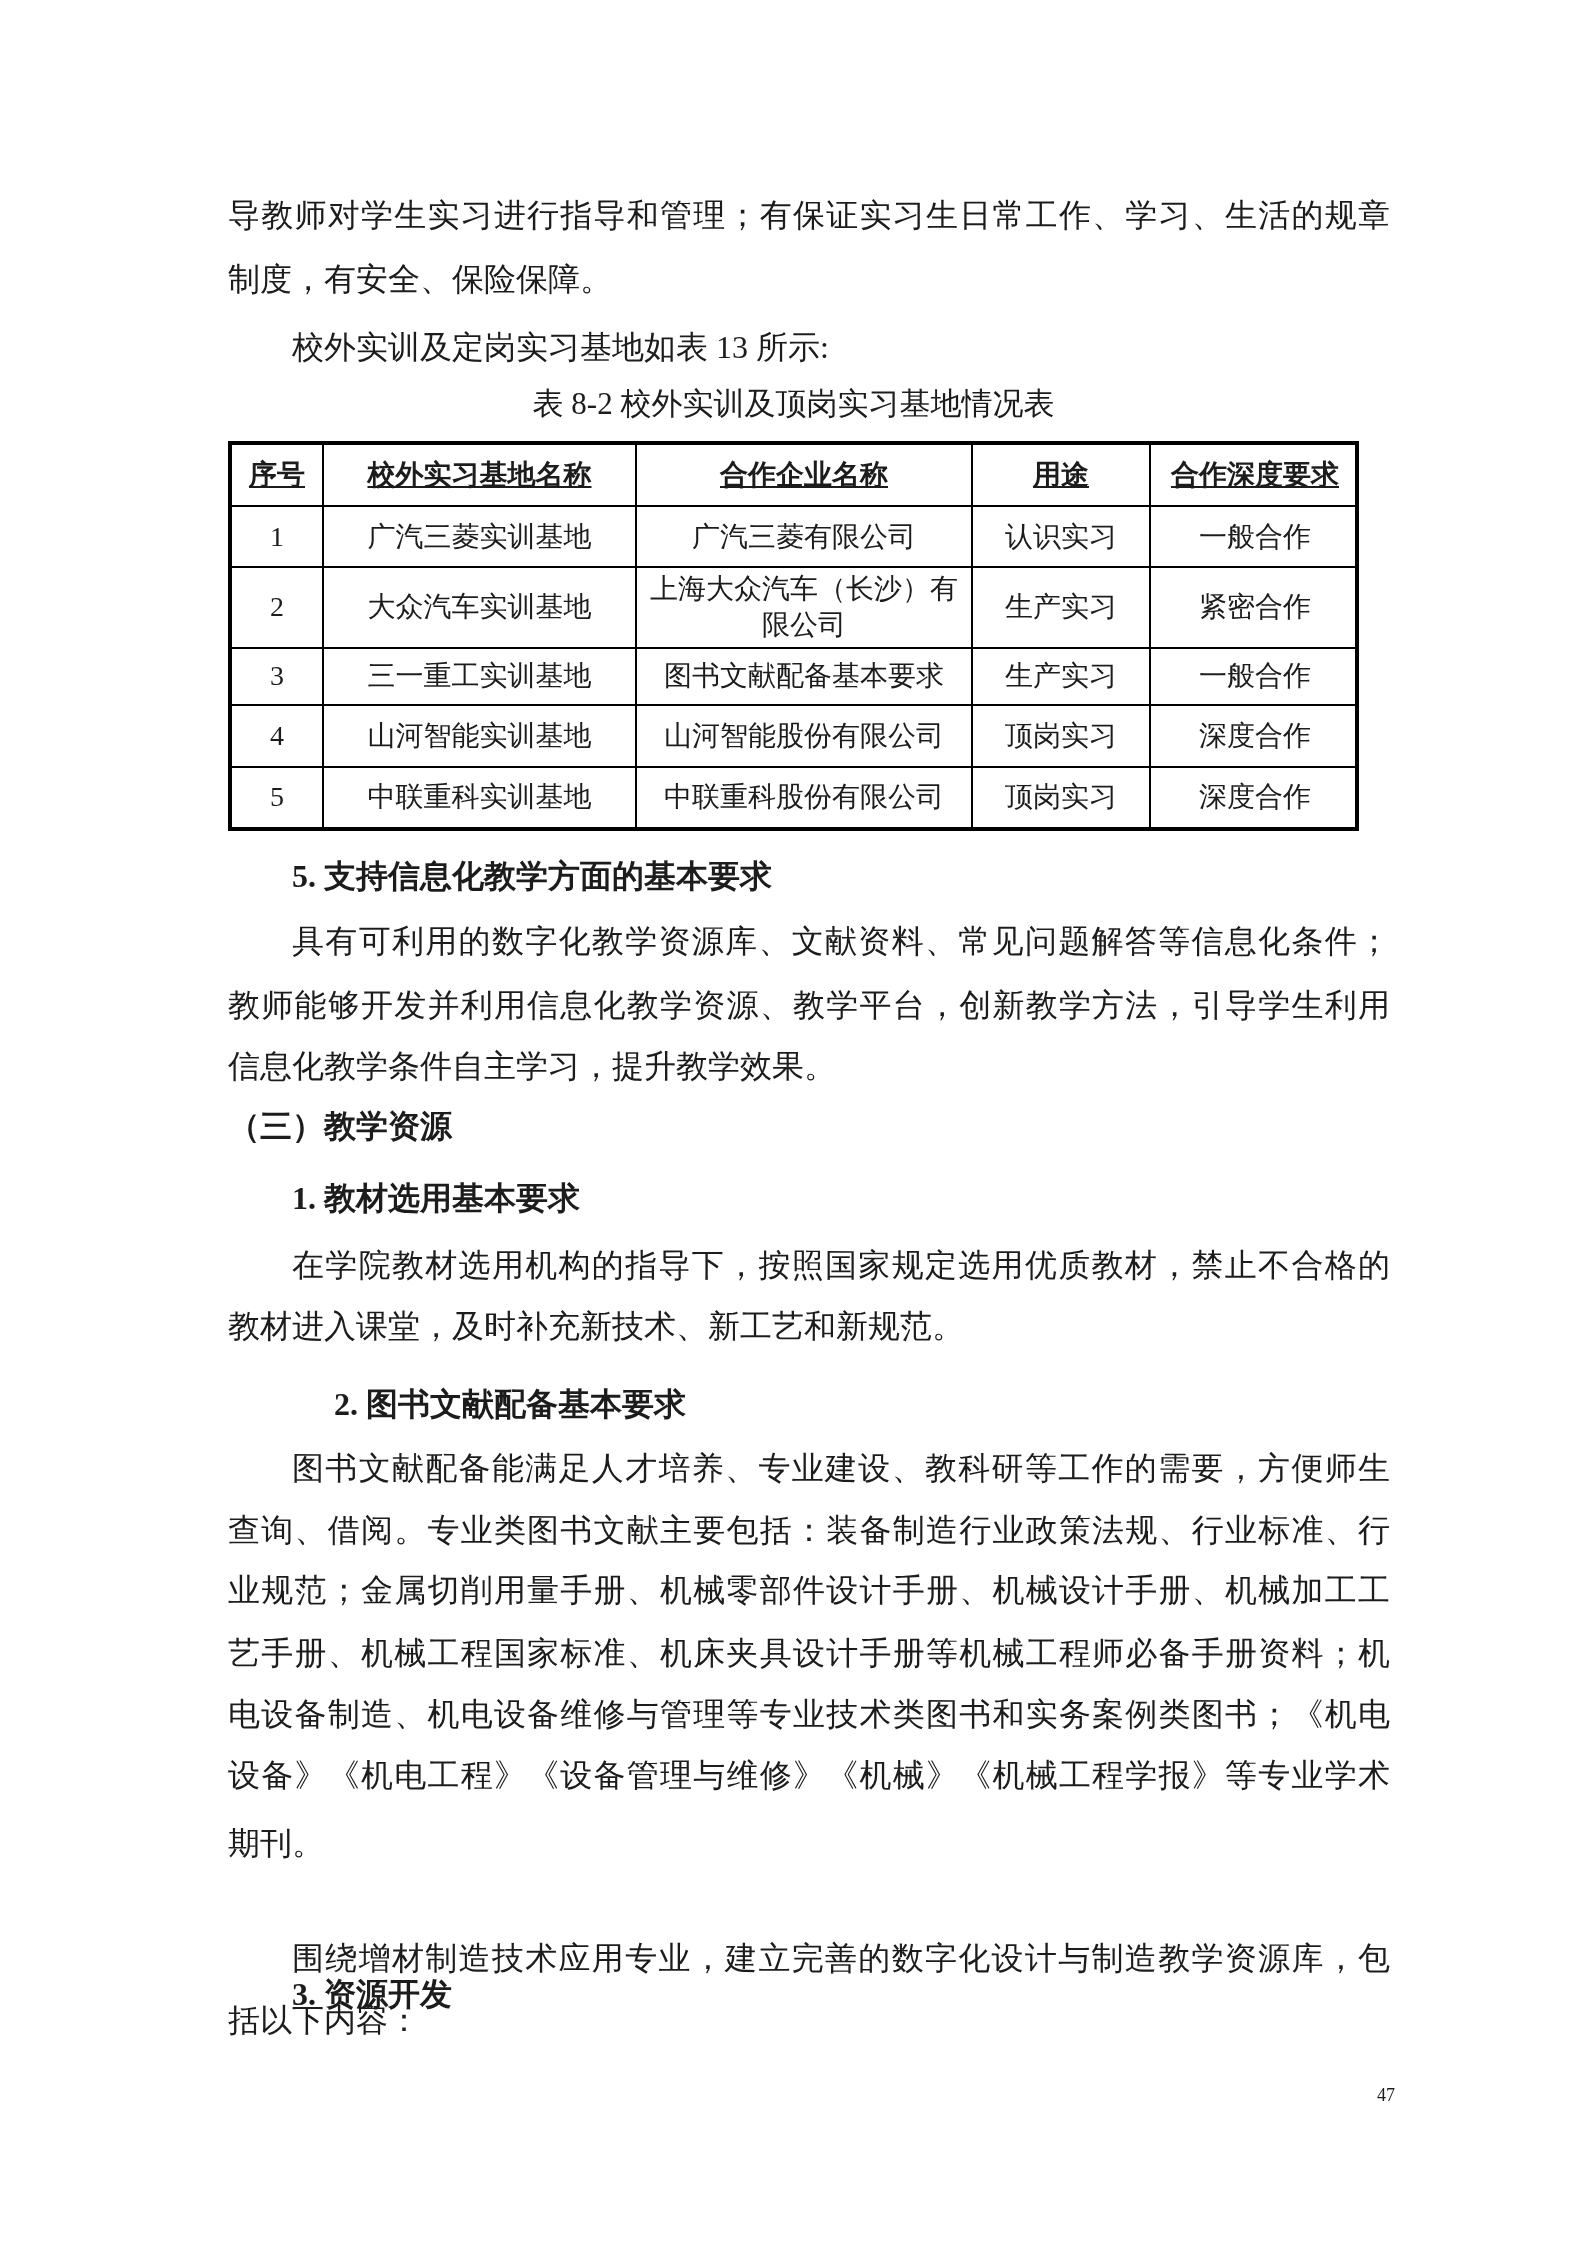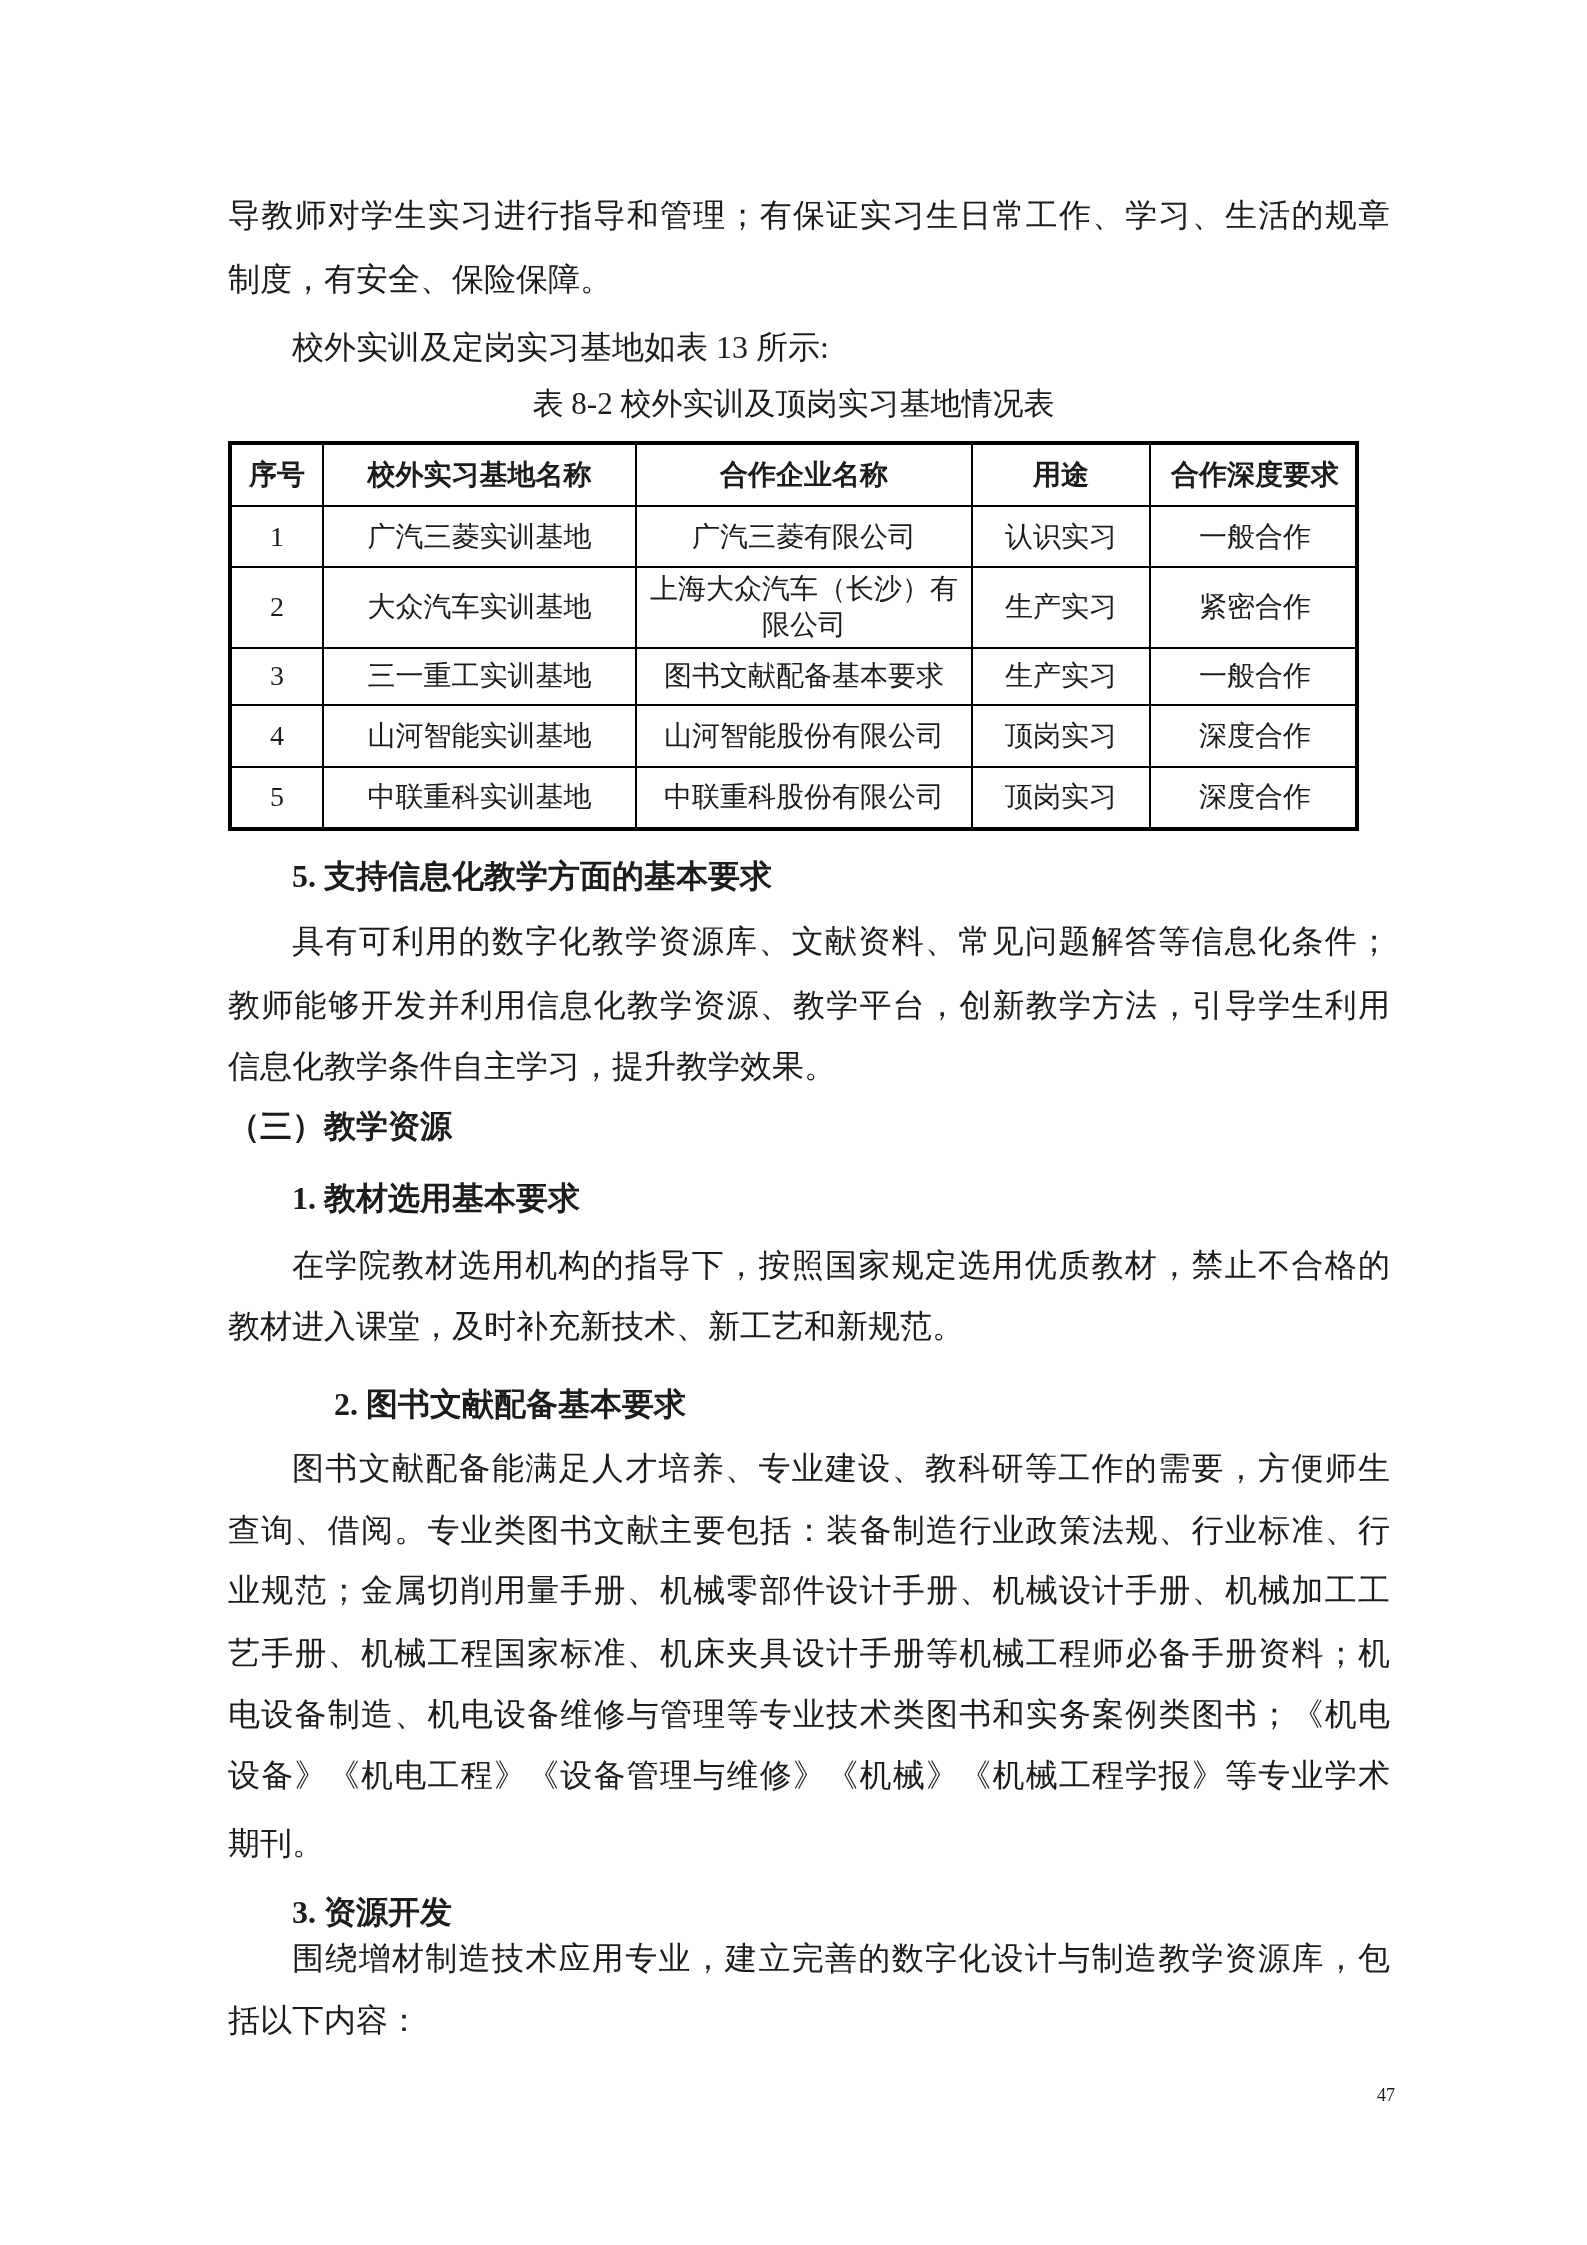--- a/index.html
+++ b/index.html
@@ -50,21 +50,21 @@
     text-align:center;
     vertical-align:middle;
     padding:2px 4px;
     line-height:1.3;
     font-weight:normal;
     overflow:hidden;
   }
   table.basetable th{font-weight:bold;}
   table.basetable tr>*:first-child{border-left:none;}
   table.basetable tr>*:last-child{border-right:none;}
-  table.basetable tr:first-child>*{border-top:none;}
+  table.basetable tr:first-child>*{border-top:none;text-decoration:underline;}
   table.basetable tr:last-child>*{border-bottom:none;}
   .col-no{width:91px;}
   .col-base{width:313px;}
   .col-comp{width:336px;}
   .col-use{width:178px;}
   .col-deep{width:209px;}
   .pagenum{
     position:absolute;
     left:228px;top:2085px;
     width:1167px;
@@ -156,20 +156,20 @@
   <div class="line bold" style="top:1384px;left:292px;margin-left:42px;">2. 图书文献配备基本要求</div>
 
   <div class="line fill" style="top:1448px;left:292px;width:1098px;">图书文献配备能满足人才培养、专业建设、教科研等工作的需要，方便师生</div>
   <div class="line fill" style="top:1510px;left:228px;width:1162px;">查询、借阅。专业类图书文献主要包括：装备制造行业政策法规、行业标准、行</div>
   <div class="line fill" style="top:1570px;left:228px;width:1162px;">业规范；金属切削用量手册、机械零部件设计手册、机械设计手册、机械加工工</div>
   <div class="line fill" style="top:1633px;left:228px;width:1162px;">艺手册、机械工程国家标准、机床夹具设计手册等机械工程师必备手册资料；机</div>
   <div class="line fill" style="top:1694px;left:228px;width:1162px;">电设备制造、机电设备维修与管理等专业技术类图书和实务案例类图书；《机电</div>
   <div class="line fill" style="top:1755px;left:228px;width:1162px;">设备》《机电工程》《设备管理与维修》《机械》《机械工程学报》等专业学术</div>
   <div class="line" style="top:1823px;left:228px;">期刊。</div>
 
-  <div class="line bold" style="top:1892px;left:292px;">3. 资源开发</div>
+  <div class="line bold" style="top:1974px;left:292px;">3. 资源开发</div>
 
   <div class="line fill" style="top:1938px;left:292px;width:1098px;">围绕增材制造技术应用专业，建立完善的数字化设计与制造教学资源库，包</div>
   <div class="line" style="top:2000px;left:228px;">括以下内容：</div>
 
   <div class="pagenum">47</div>
 
 </div>
 
 </body></html>

